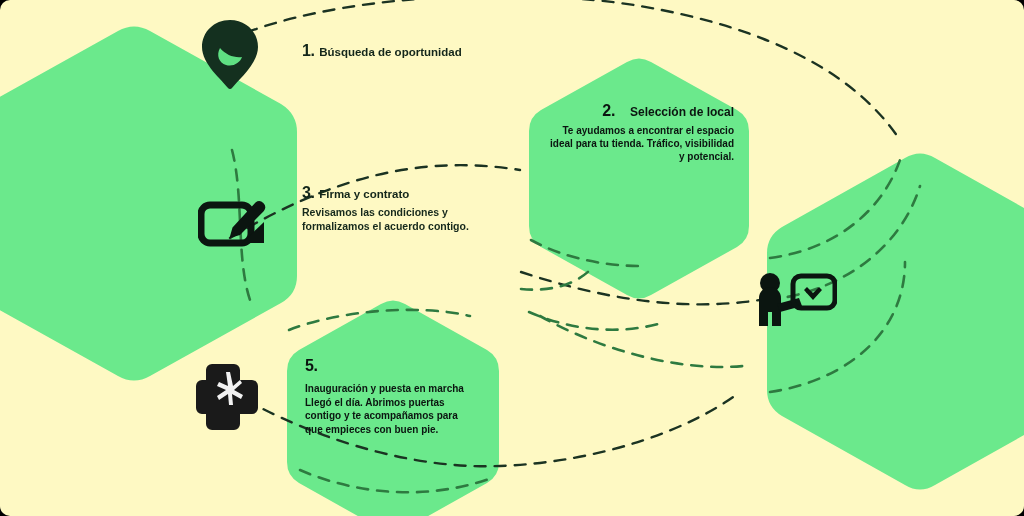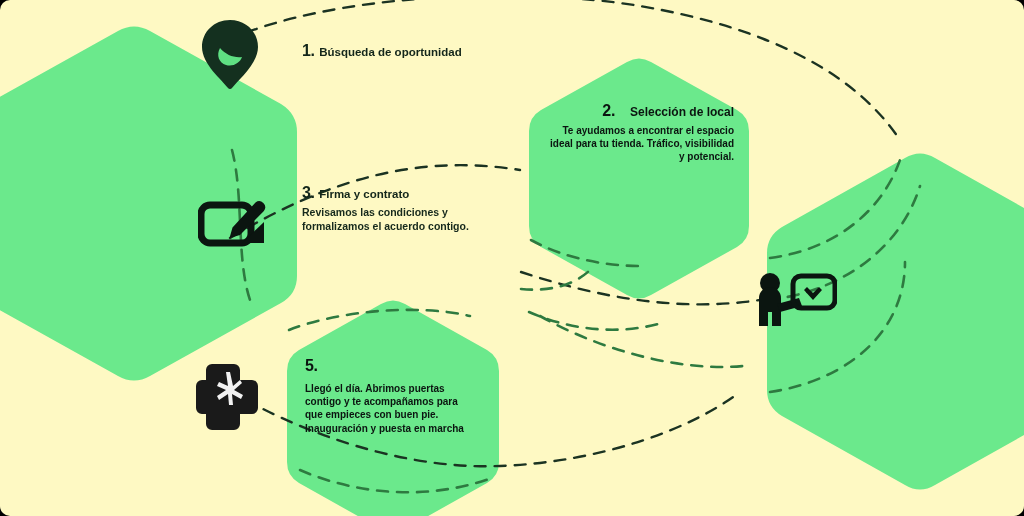--- a/index.html
+++ b/index.html
@@ -203,18 +203,18 @@
         <span class="ttl">Firma y contrato</span>
       </p>
       <p class="body">Revisamos las condiciones y formalizamos el acuerdo contigo.</p>
     </div>
 
 
     <div class="stepbox on-green align-left" style="left:305px;top:357px;width:168px;">
       <p class="headline" style="margin-bottom:6px;">
         <span class="num">5.</span>
       </p>
+      <p class="body" style="margin-bottom:1px;">Inauguración y puesta en marcha</p>
       <p class="body">Llegó el día. Abrimos puertas contigo y te acompañamos para que empieces con buen pie.</p>
-      <p class="body" style="margin-bottom:1px;">Inauguración y puesta en marcha</p>
     </div>
   </div>
 
 </div>
 
 </body></html>

